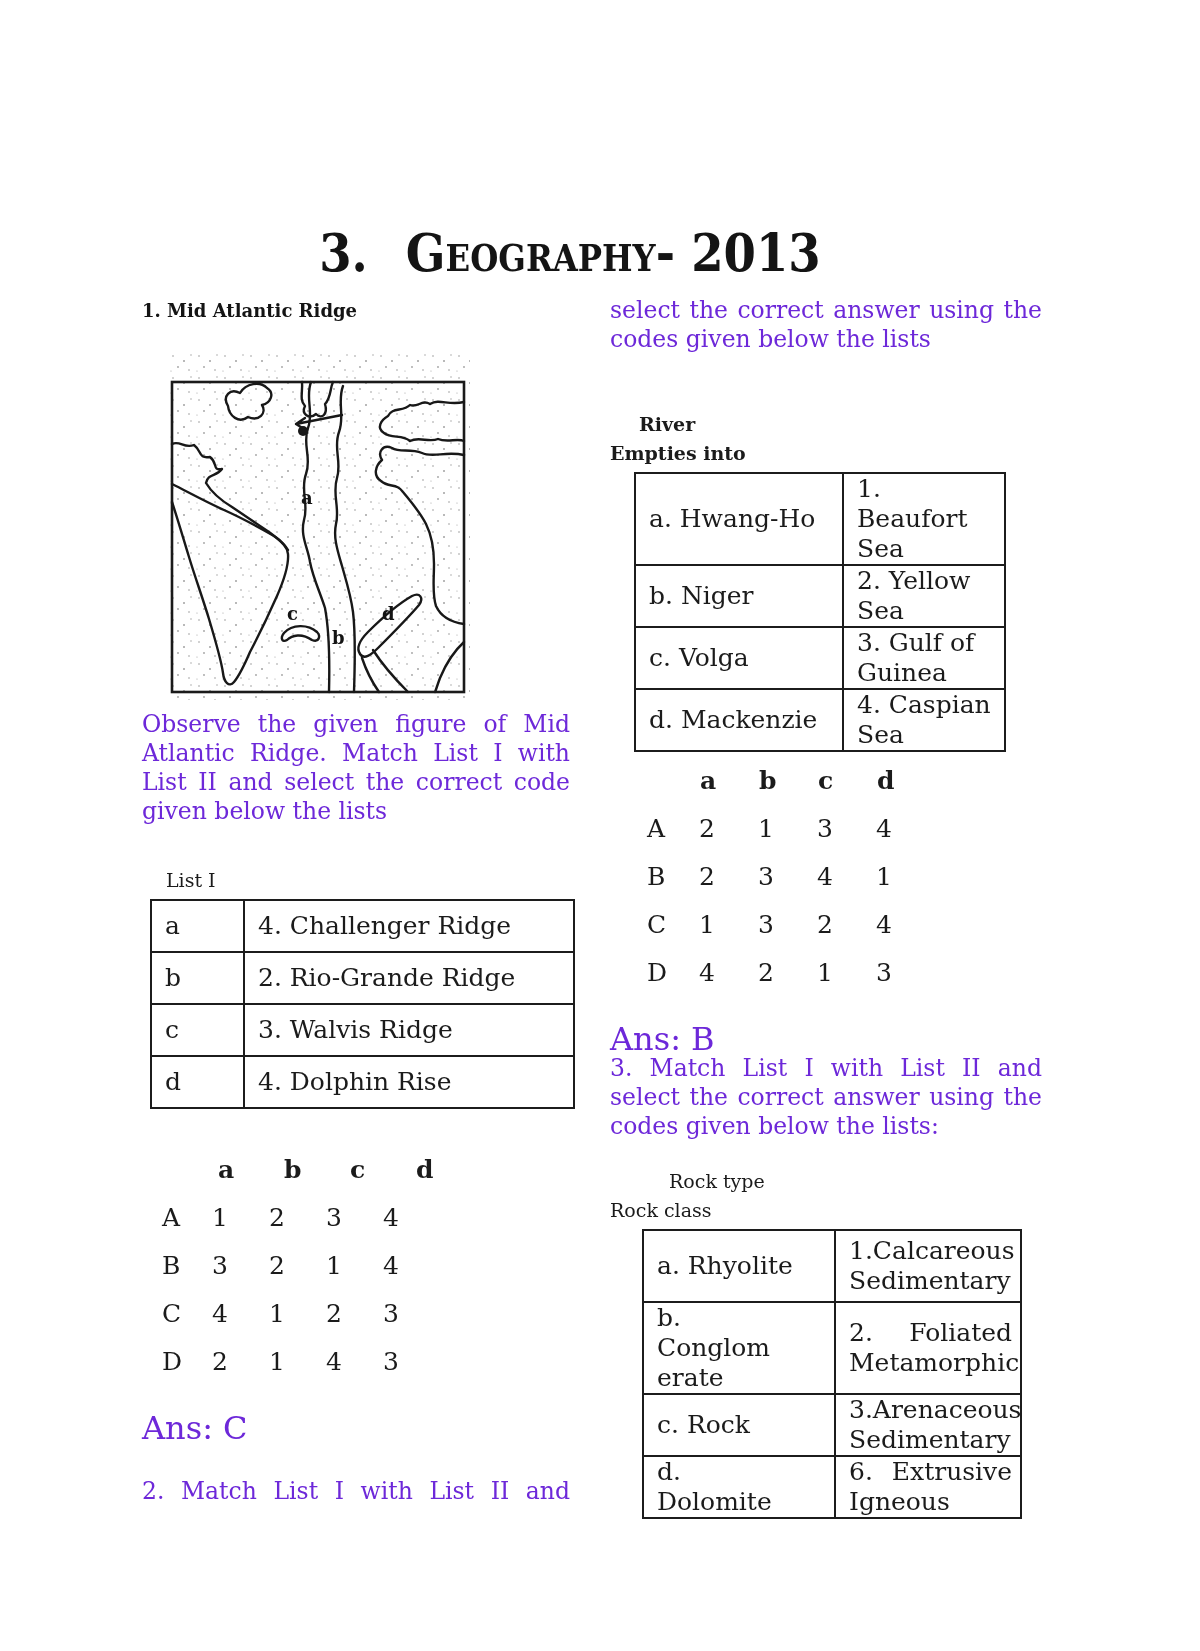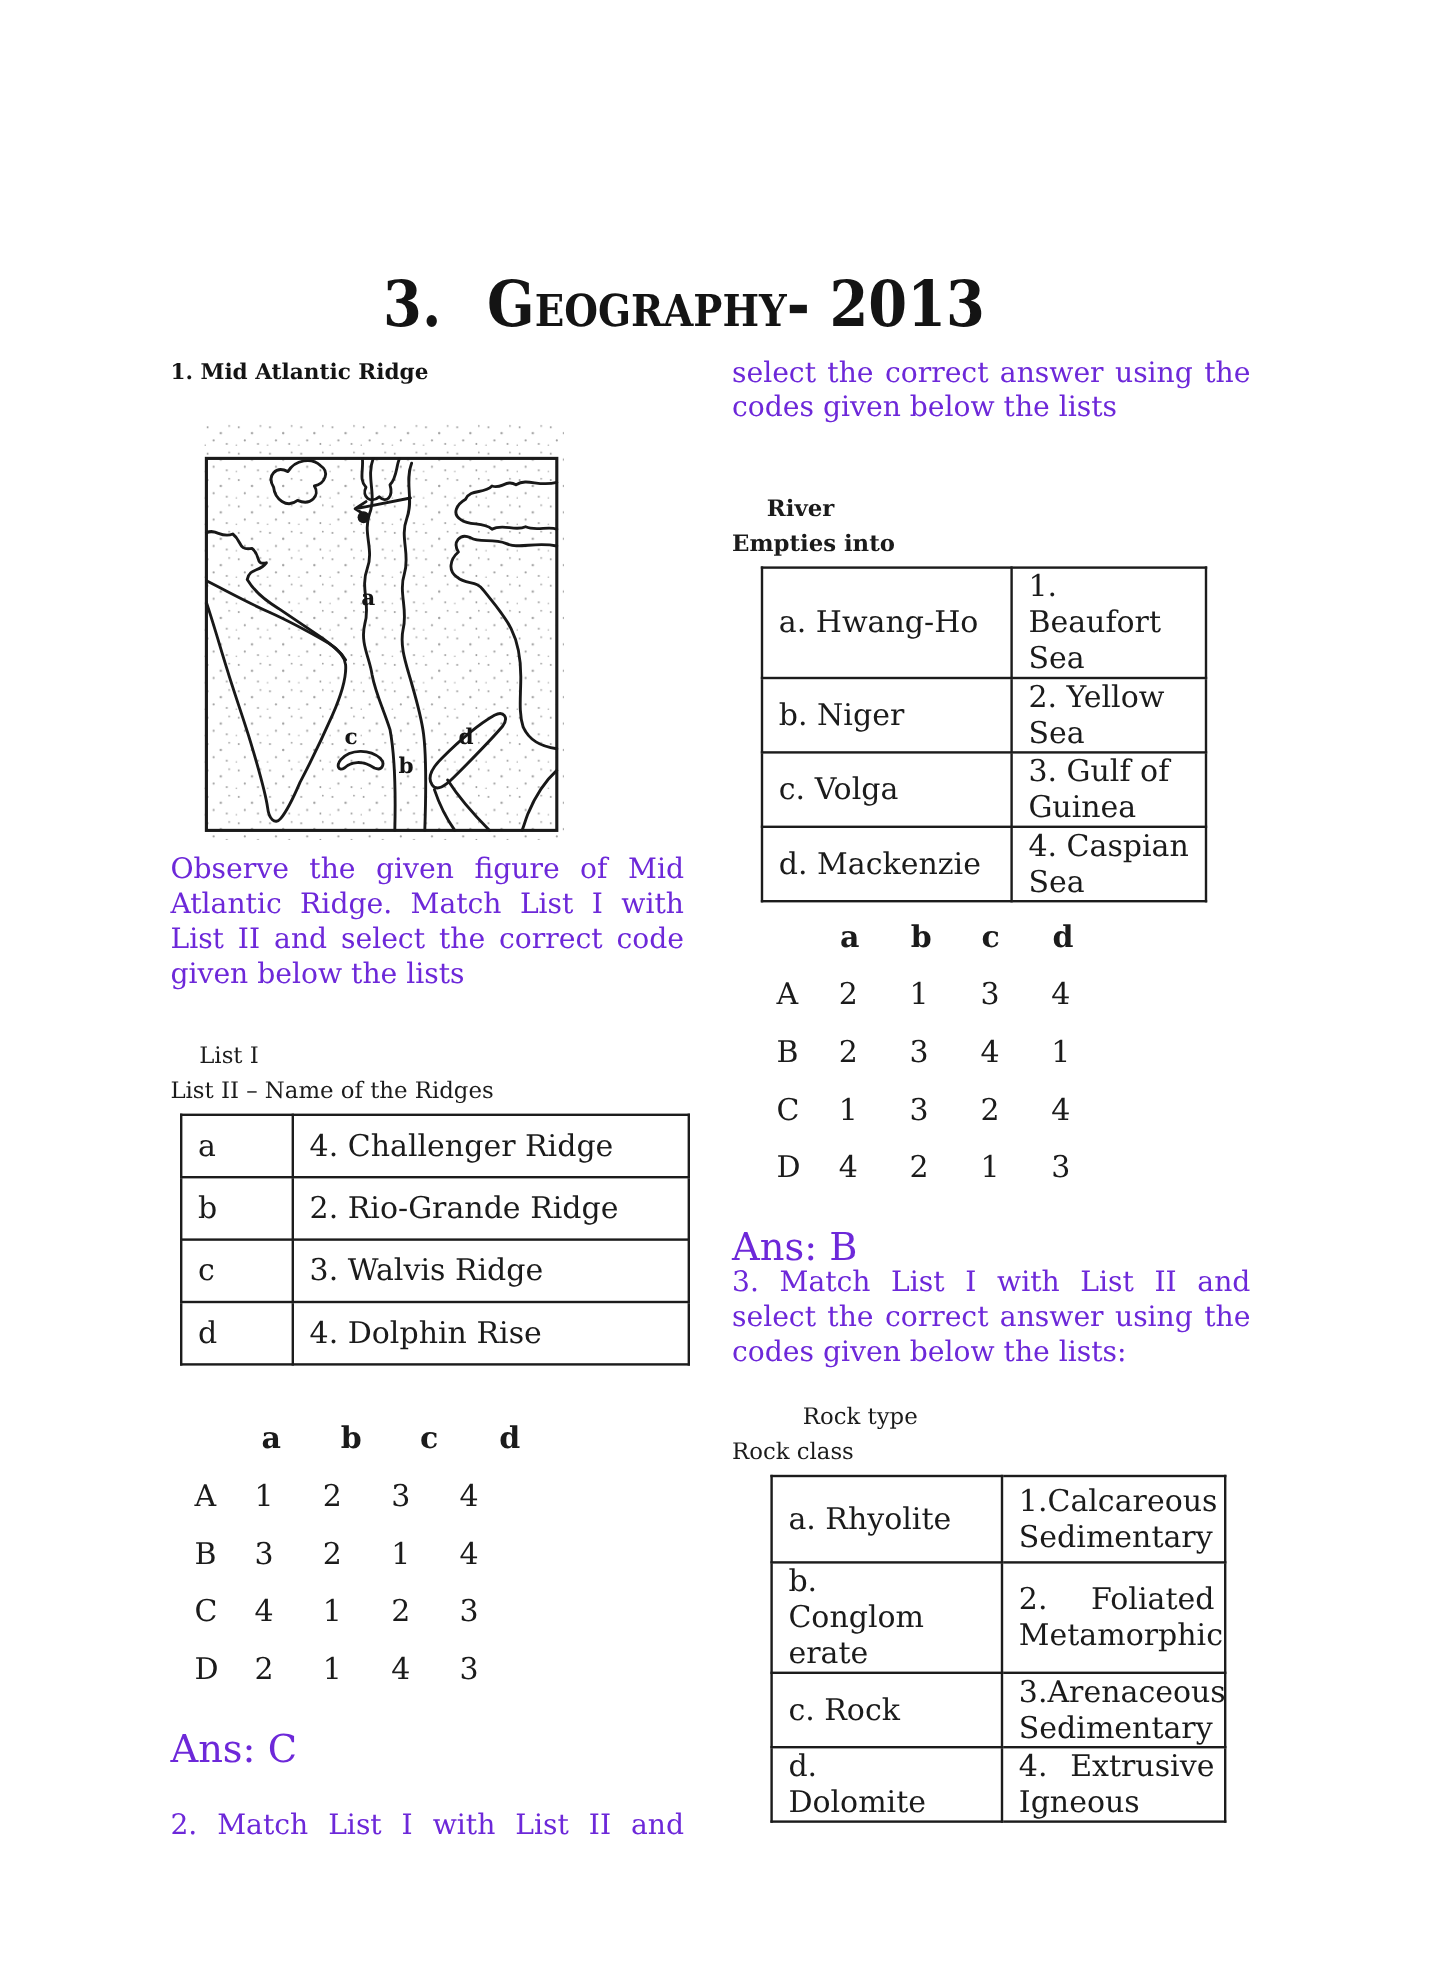--- a/index.html
+++ b/index.html
@@ -129,21 +129,20 @@
             <text x="117" y="268">c</text>
             <text x="212" y="268">d</text>
           </g>
         </svg>
       </div>
 
       <p class="bold just" style="margin-top:10px">Observe the given figure of Mid Atlantic Ridge. Match List I with List II and select the correct code given below the lists</p>
 
       <div class="caption q1cap">
         <span class="cap1">List I</span>
-        <span class="cap2">List II – Name of the Ridges</span>
       </div>
 
       <table class="match t-q1">
         <tbody>
             <tr>
           <td class="c1">a</td>
           <td>4. Challenger Ridge</td>
         </tr>
         <tr>
           <td class="c1">b</td>
@@ -290,20 +289,20 @@
 erate</td>
           <td class="just">2. Foliated Metamorphic</td>
         </tr>
         <tr>
           <td class="c1">c. Rock</td>
           <td class="just">3.Arenaceous Sedimentary</td>
         </tr>
         <tr>
           <td class="c1 pre">d.
 Dolomite</td>
-          <td class="just">4. Extrusive Igneous</td>
+          <td class="just">6. Extrusive Igneous</td>
         </tr>
       </tbody>
         </table>
 
     </div>
   </div>
 </div>
 
 </body></html>

